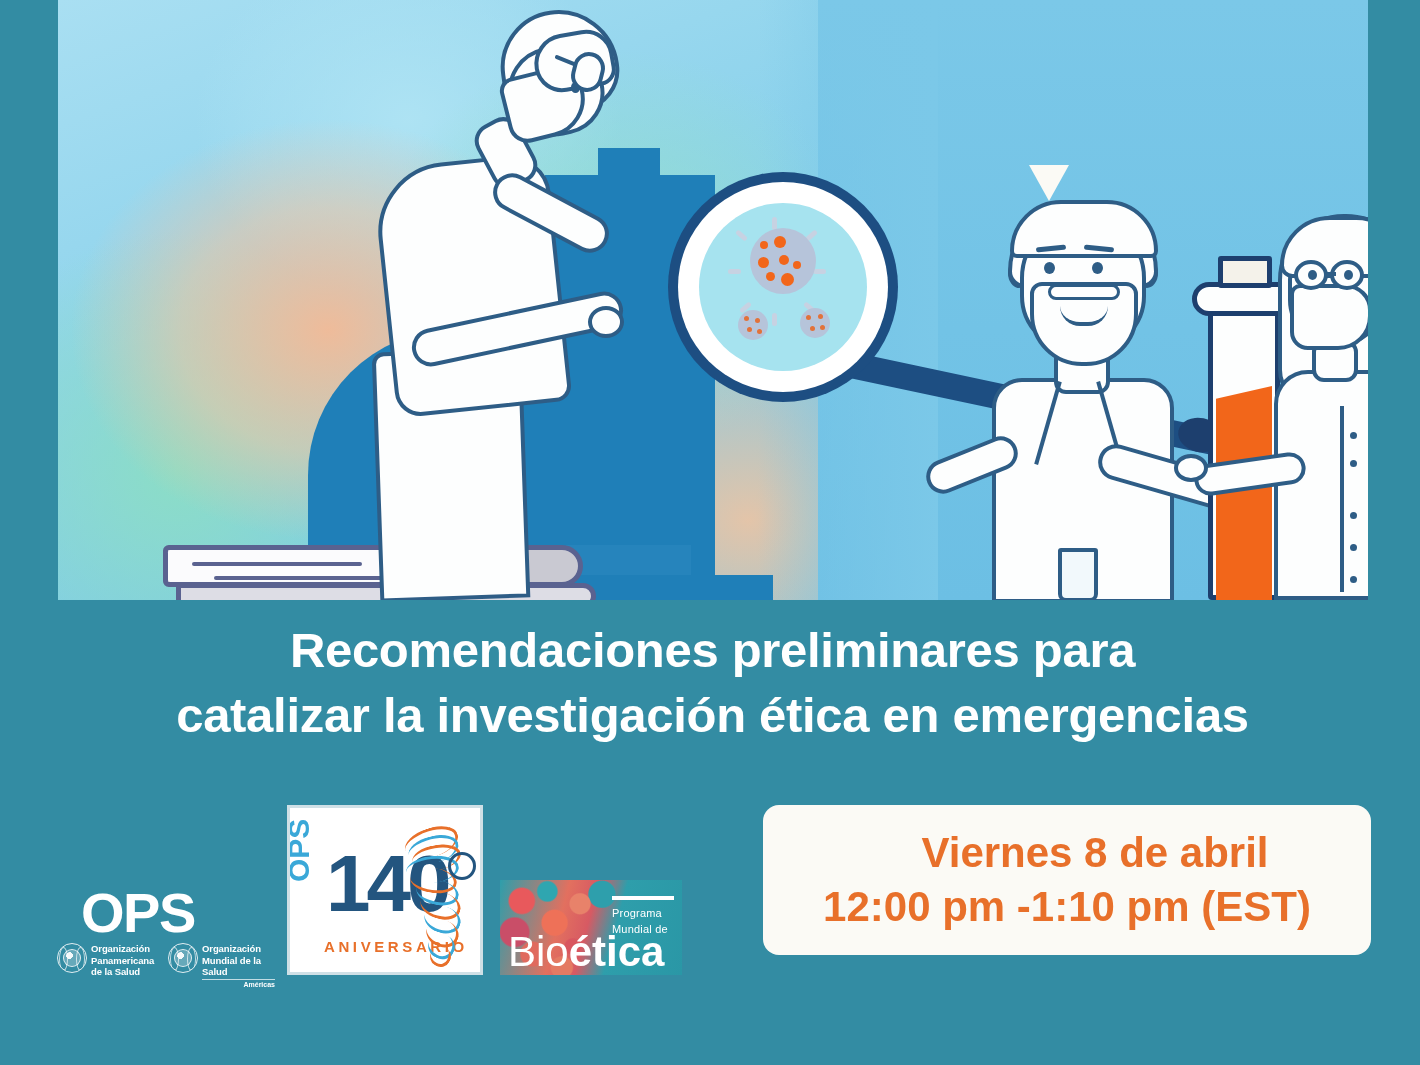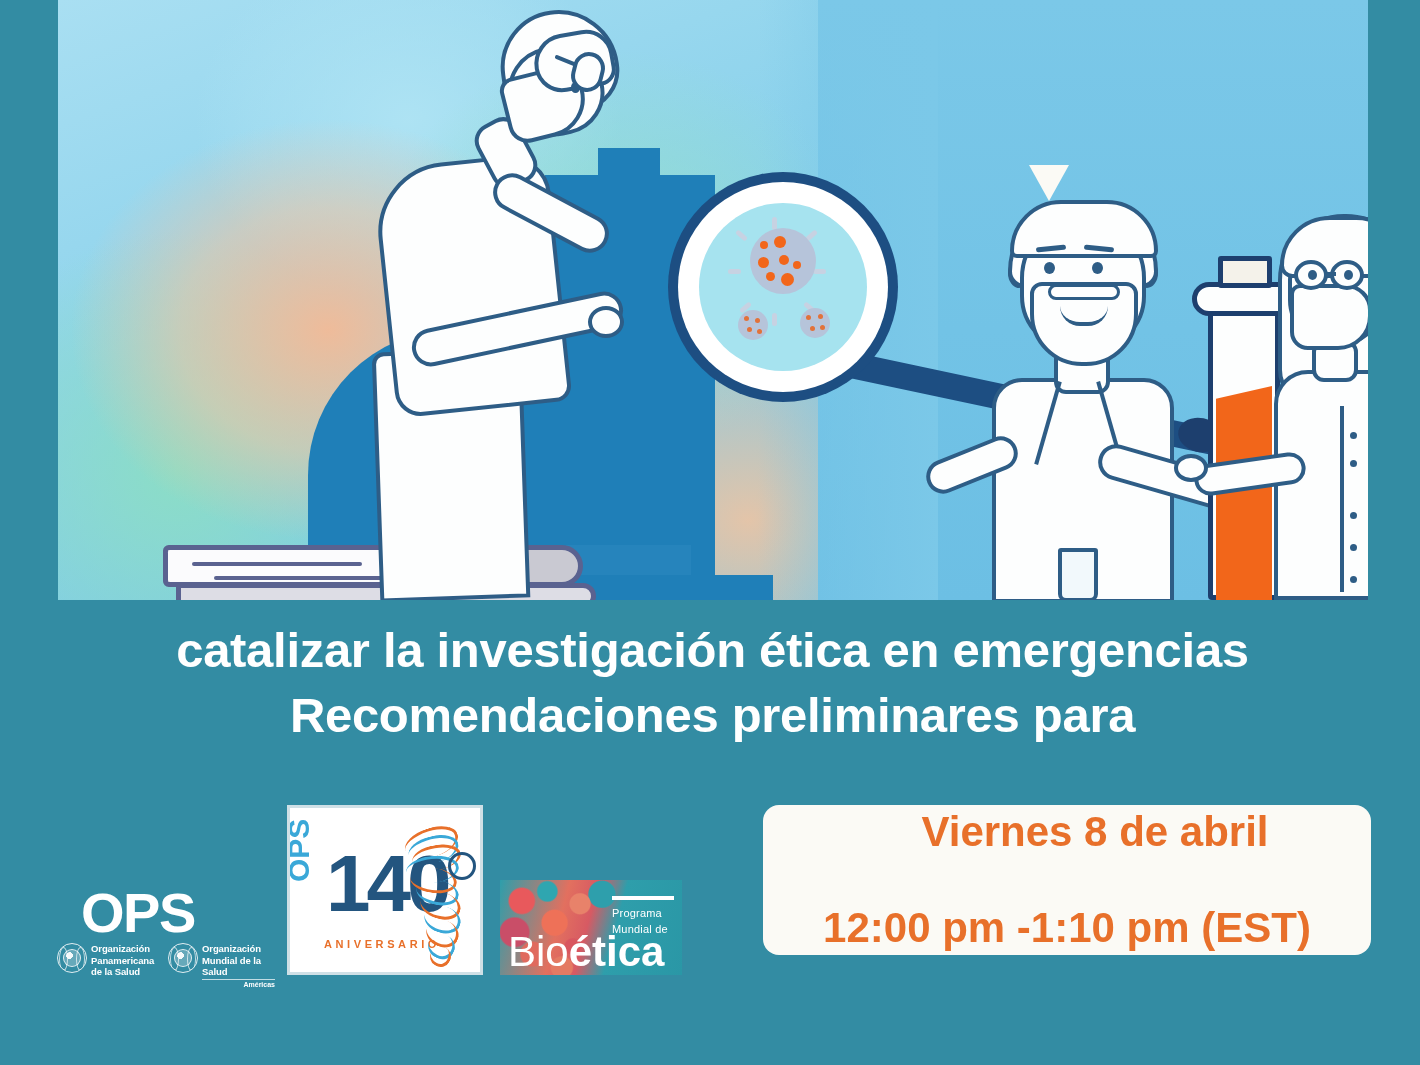--- a/index.html
+++ b/index.html
@@ -472,21 +472,21 @@
   
   #datebox {
     position: absolute;
     left: 763px; top: 805px;
     width: 608px; height: 150px;
     background: #FBFAF5;
     border-radius: 16px;
     display: flex;
     flex-direction: column;
     align-items: center;
-    justify-content: space-between;
+    justify-content: center;
   }
   #datebox .dline {
     color: #E8702A;
     font-size: 42px;
     font-weight: bold;
     line-height: 1.28;
     white-space: nowrap;
   }
   #datebox .dline.l1 { padding-left: 56px; }
 
@@ -583,21 +583,21 @@
     left: 36px; top: 36px;
     font-size: 80px;
     font-weight: bold;
     color: #23557F;
     letter-spacing: -4px;
     line-height: 1;
   }
   #logo120 .aniv {
     position: absolute;
     left: 34px; top: 130px;
-    font-size: 11px;
+    font-size: 15px;
     font-weight: bold;
     color: #E8702A;
     letter-spacing: 3.6px;
   }
   #logo120 .map {
     position: absolute;
     left: 96px; top: 18px;
     width: 92px; height: 142px;
   }
   #logo120 .map .wv {
@@ -780,22 +780,22 @@
       <div class="btn" style="top:334px;"></div>
       <div class="btn" style="top:366px;"></div>
       <div class="shape arm"></div>
       <div class="shape hand"></div>
     </div>
   </div>
 
   <div id="bubble-tail"></div>
 
   <div id="headline">
+    <div>Recomendaciones preliminares para</div>
     <div>catalizar la investigación ética en emergencias</div>
-    <div>Recomendaciones preliminares para</div>
   </div>
 
   <div id="datebox">
     <div class="dline l1">Viernes 8 de abril</div>
     <div class="dline">12:00 pm -1:10 pm (EST)</div>
   </div>
 
   <div id="ops-logo">
     <div id="ops-word">OPS</div>
     <div class="ops-sub left">

